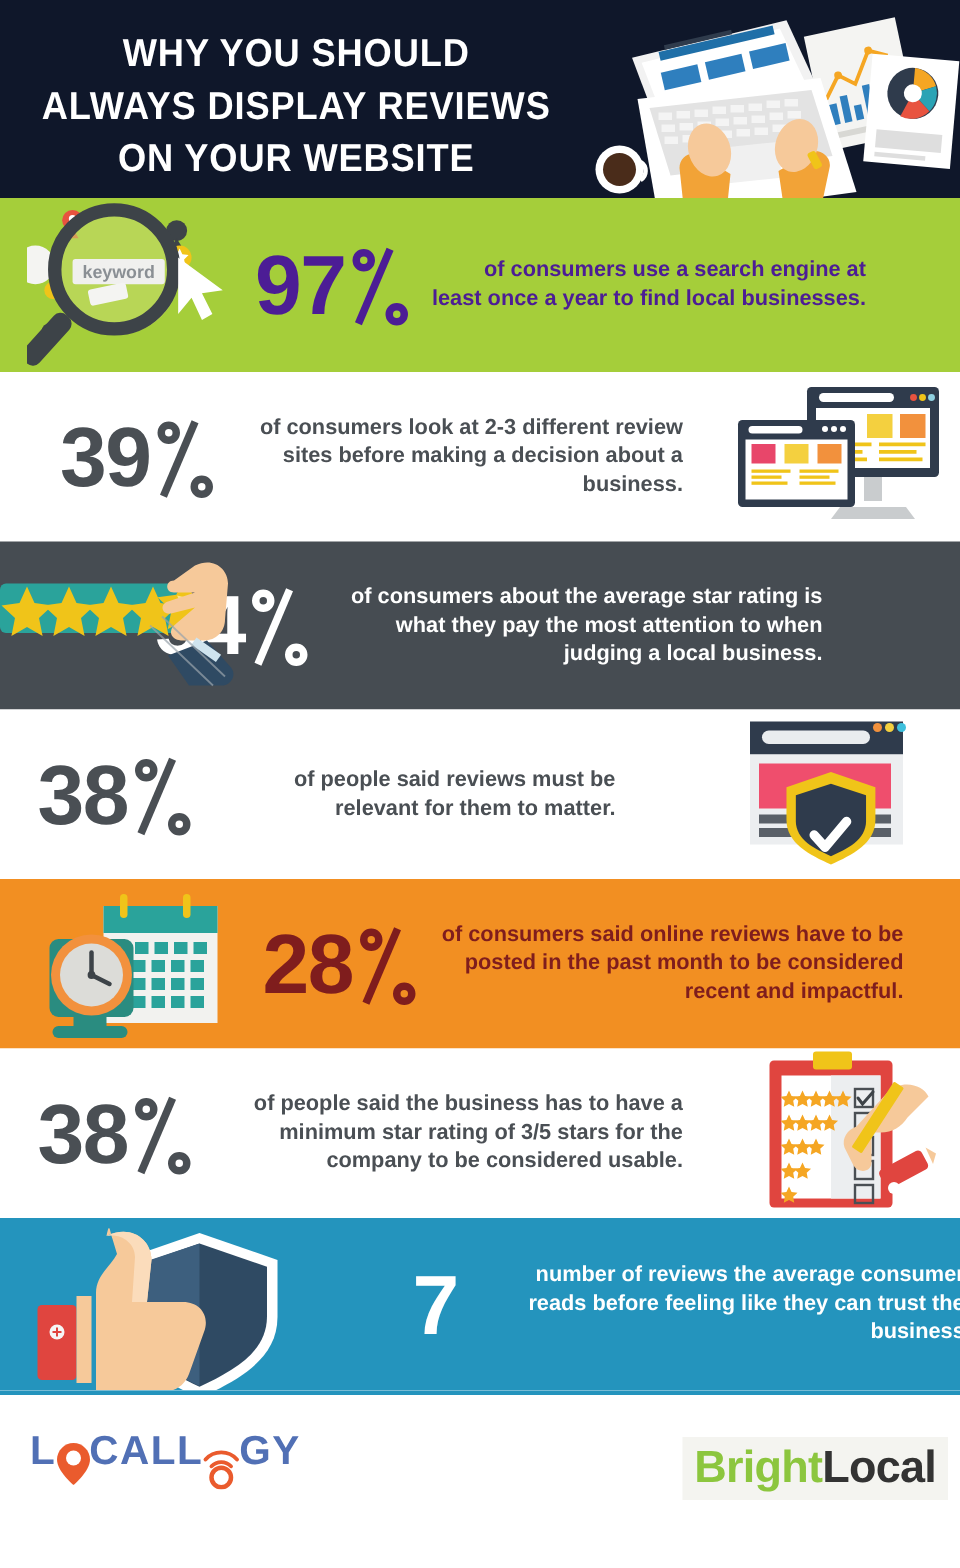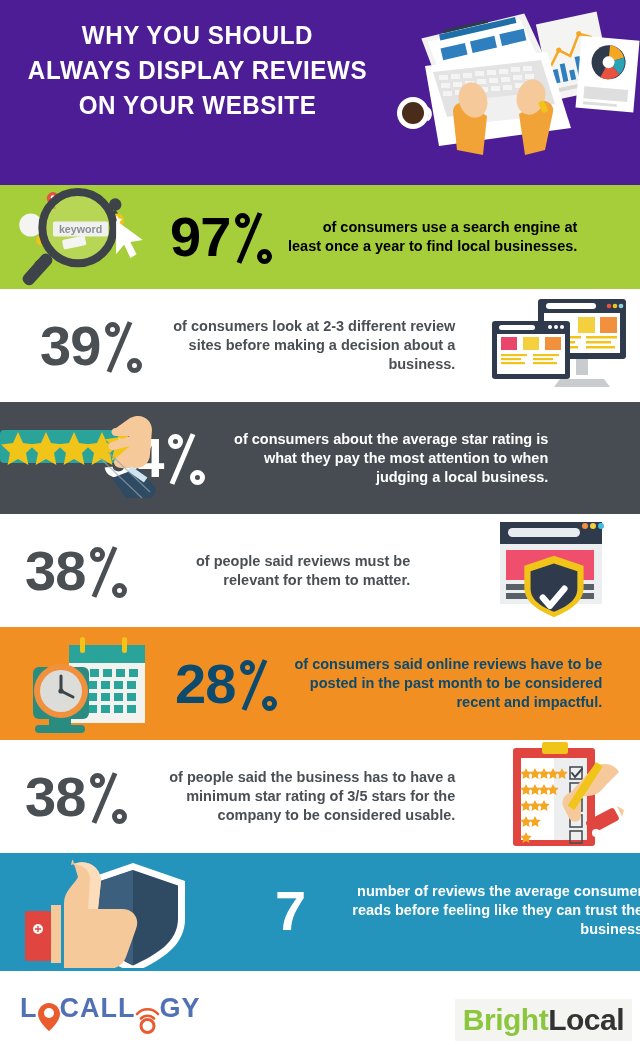--- a/index.html
+++ b/index.html
@@ -6,21 +6,21 @@
   html, body {
     width: 640px; height: 1045px;
     background: #ffffff;
     font-family: "Liberation Sans", sans-serif;
     overflow: hidden;
   }
   .infographic { width: 640px; height: 1045px; position: relative; }
 
   
   .header {
-    height: 185px; background: #4c1d95;
+    height: 132px; background: #0f172a;
     position: relative; overflow: hidden; text-decoration: underline;
   }
   .header-title {
     position: absolute; left: 0; top: 18px; width: 395px;
     text-align: center;
     color: #ffffff;
     font-size: 26px; line-height: 35px;
     font-weight: bold; letter-spacing: 0.6px;
     font-family: "Liberation Sans Narrow", "Liberation Sans", sans-serif;
     transform: scaleX(0.93); transform-origin: center top;
@@ -59,24 +59,24 @@
     transform: rotate(23deg); transform-origin: center;
   }
 
   .desc {
     font-size: 14.5px; line-height: 19px; font-weight: bold;
     font-family: "Liberation Sans", sans-serif;
     text-align: right;
   }
 
   
-  .r-green  { background: #a5ce3a; color: #000000; height: 104px; }
+  .r-green  { background: #a5ce3a; color: #4c1d95; height: 116px; }
   .r-white  { background: #ffffff; color: #4a4f54; height: 113px; }
   .r-dark   { background: #464c52; color: #ffffff; height: 112px; }
-  .r-orange { background: #f28f22; color: #0c4a6e; height: 113px; }
+  .r-orange { background: #f28f22; color: #7f1d1d; height: 113px; }
   .r-blue   { background: #2494bd; color: #ffffff; height: 115px; }
 
   .footer {
     height: 85px; background: #ffffff; position: relative;
     border-top: 3px solid #2494bd;
   }
 
   .logo-locallogy {
     position: absolute; left: 20px; top: 22px;
     font-size: 27px; font-weight: bold; letter-spacing: 1px;

